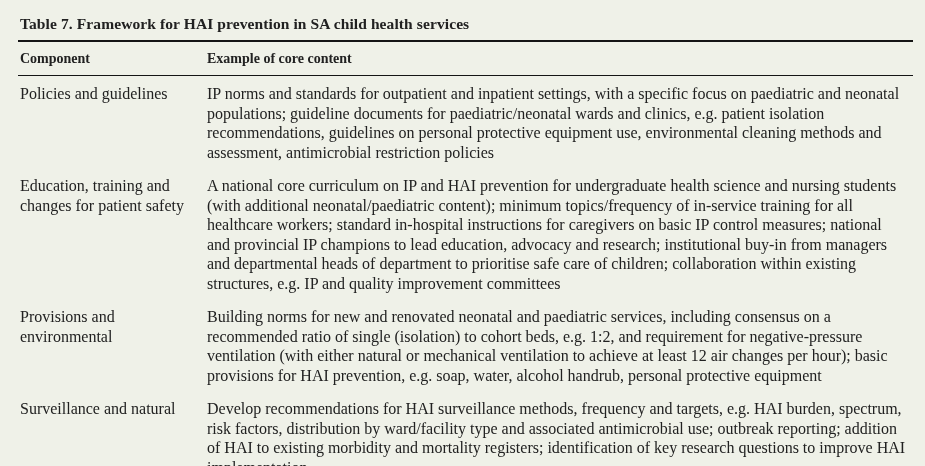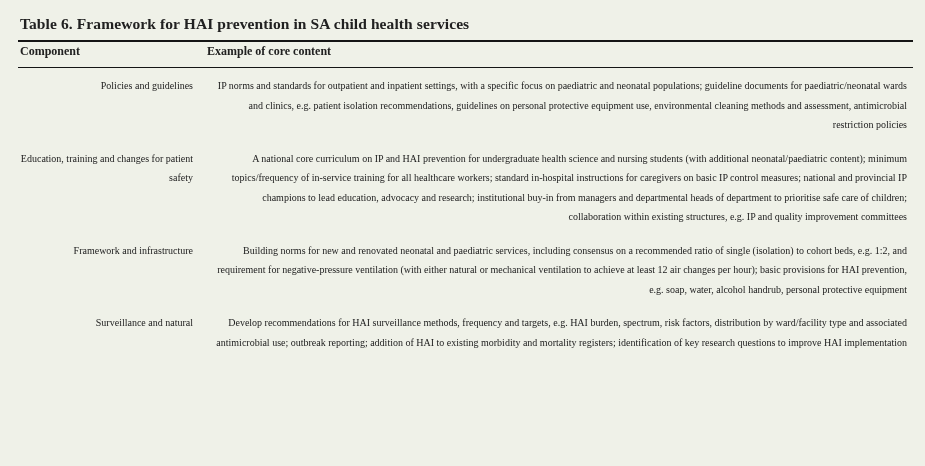--- a/index.html
+++ b/index.html
@@ -35,45 +35,44 @@
     margin: 0;
   }
   .grid-row {
     display: grid;
     grid-template-columns: 187px 1fr;
     column-gap: 0;
     padding: 7px 0 7px 2px;
   }
   .header-row {
     font-weight: bold;
-    font-size: 12px;
+    font-size: 14px;
     line-height: 18px;
-    padding-top: 0;
+    padding-top: 8px;
     padding-bottom: 7px;
   }
   .body-row {
-    font-size: 10px;
+    font-size: 16px;
     line-height: 19.5px;
     padding-top: 8px;
     padding-bottom: 6px;
-    text-align: right;
   }
   .component-cell {
     padding-right: 14px;
   }
   .content-cell {
     max-width: 700px;
   }
 </style>
 </head>
 <body>
 
 <div class="page">
 
-  <div class="table-title">Table 6. Framework for HAI prevention in SA child health services</div>
+  <div class="table-title">Table 7. Framework for HAI prevention in SA child health services</div>
 
   <hr class="rule-thick">
 
   <div class="grid-row header-row">
     <div class="component-cell">Component</div>
     <div class="content-cell">Example of core content</div>
   </div>
 
   <hr class="rule-thin">
 
@@ -83,21 +82,21 @@
       <div class="component-cell">Policies and guidelines</div>
       <div class="content-cell">IP norms and standards for outpatient and inpatient settings, with a specific focus on paediatric and neonatal populations; guideline documents for paediatric/neonatal wards and clinics, e.g. patient isolation recommendations, guidelines on personal protective equipment use, environmental cleaning methods and assessment, antimicrobial restriction policies</div>
     </div>
 
     <div class="grid-row body-row">
       <div class="component-cell">Education, training and changes for patient safety</div>
       <div class="content-cell">A national core curriculum on IP and HAI prevention for undergraduate health science and nursing students (with additional neonatal/paediatric content); minimum topics/frequency of in-service training for all healthcare workers; standard in-hospital instructions for caregivers on basic IP control measures; national and provincial IP champions to lead education, advocacy and research; institutional buy-in from managers and departmental heads of department to prioritise safe care of children; collaboration within existing structures, e.g. IP and quality improvement committees</div>
     </div>
 
     <div class="grid-row body-row">
-      <div class="component-cell">Framework and infrastructure</div>
+      <div class="component-cell">Provisions and environmental</div>
       <div class="content-cell">Building norms for new and renovated neonatal and paediatric services, including consensus on a recommended ratio of single (isolation) to cohort beds, e.g. 1:2, and requirement for negative-pressure ventilation (with either natural or mechanical ventilation to achieve at least 12 air changes per hour); basic provisions for HAI prevention, e.g. soap, water, alcohol handrub, personal protective equipment</div>
     </div>
 
     <div class="grid-row body-row">
       <div class="component-cell">Surveillance and natural</div>
       <div class="content-cell">Develop recommendations for HAI surveillance methods, frequency and targets, e.g. HAI burden, spectrum, risk factors, distribution by ward/facility type and associated antimicrobial use; outbreak reporting; addition of HAI to existing morbidity and mortality registers; identification of key research questions to improve HAI implementation</div>
     </div>
 
   </div>
 

